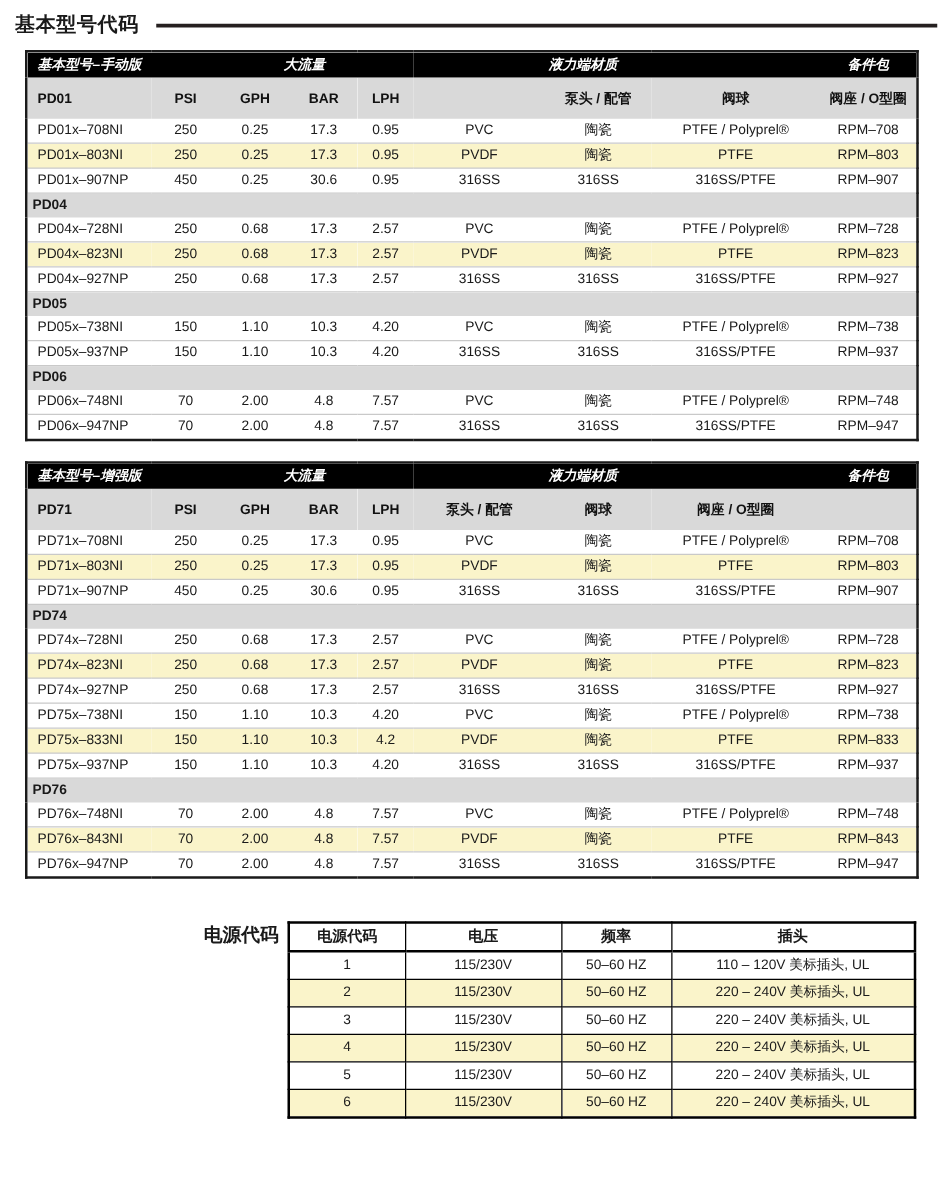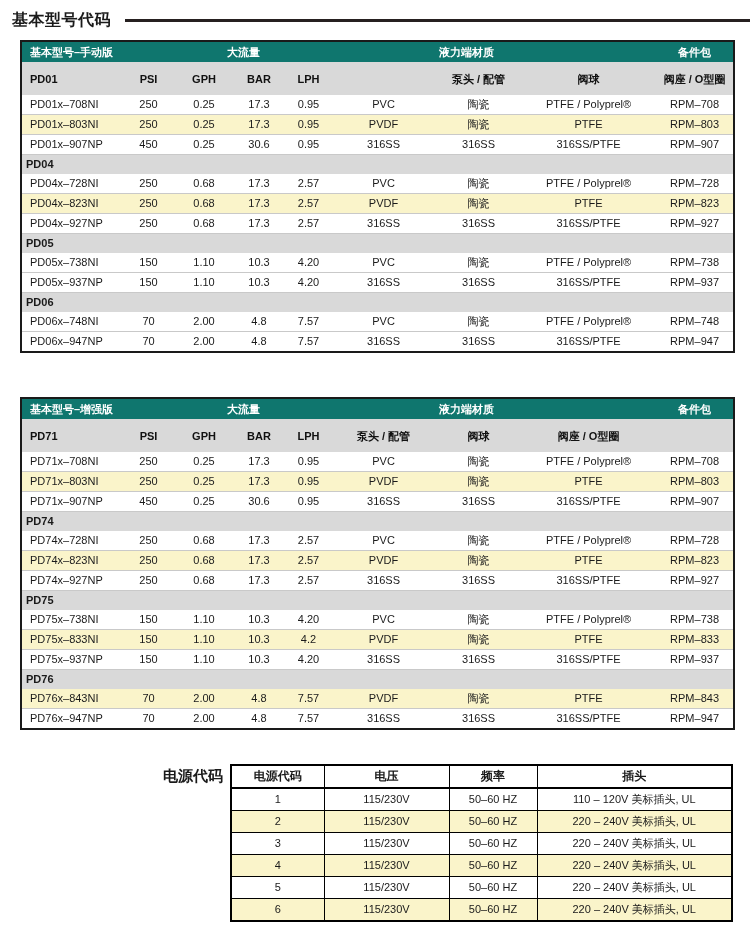--- a/index.html
+++ b/index.html
@@ -17,26 +17,26 @@
   .title-rule { flex:1; height:3px; background:#262020; margin-left:14px; }
 
   
   table.spec {
     border-collapse:collapse; table-layout:fixed;
     width:713px; margin-left:20px;
     border:2px solid #1a1a1a;
     font-size:11px;
   }
   table.spec.first { margin-top:8px; }
-  table.spec.second { margin-top:44px;border-radius:14px; }
+  table.spec.second { margin-top:16px;border-radius:14px; }
   .spec th, .spec td { padding:0; height:19px; line-height:19px; white-space:nowrap; overflow:hidden; }
   .spec thead tr.black-row th {
-    background:#0f766e; color:#ffffff;
+    background:#000000; color:#ffffff;
     font-weight:bold; font-size:11px;
-    height:20px; line-height:20px; text-align:center;
+    height:20px; line-height:20px; text-align:center;font-style:italic;
   }
   .spec thead tr.black-row th.th-title { text-align:left; padding-left:8px; }
   .spec thead tr.black-row th.th-flow { padding-right:20px; }
   .spec thead tr.black-row th.th-materials { padding-right:54px; }
   .spec thead tr.sub-row th {
     background:#D9D9D9; color:#111;
     font-weight:bold; text-align:center;
     height:33px; line-height:22px;
   }
   .spec thead tr.sub-row th.cell-left { text-align:left; padding-left:8px; }
@@ -324,23 +324,20 @@
         <td class="cell-left">PD74x–927NP</td>
         <td>250</td>
         <td>0.68</td>
         <td>17.3</td>
         <td>2.57</td>
         <td>316SS</td>
         <td>316SS</td>
         <td>316SS/PTFE</td>
         <td>RPM–927</td>
       </tr>
-      <tr class="section-row">
-        <td colspan="9">PD75</td>
-      </tr>
       <tr class="">
         <td class="cell-left">PD75x–738NI</td>
         <td>150</td>
         <td>1.10</td>
         <td>10.3</td>
         <td>4.20</td>
         <td>PVC</td>
         <td>陶瓷</td>
         <td>PTFE / Polyprel®</td>
         <td>RPM–738</td>
@@ -362,20 +359,31 @@
         <td>1.10</td>
         <td>10.3</td>
         <td>4.20</td>
         <td>316SS</td>
         <td>316SS</td>
         <td>316SS/PTFE</td>
         <td>RPM–937</td>
       </tr>
       <tr class="section-row">
         <td colspan="9">PD76</td>
+      </tr>
+      <tr class="">
+        <td class="cell-left">PD76x–748NI</td>
+        <td>70</td>
+        <td>2.00</td>
+        <td>4.8</td>
+        <td>7.57</td>
+        <td>PVC</td>
+        <td>陶瓷</td>
+        <td>PTFE / Polyprel®</td>
+        <td>RPM–748</td>
       </tr>
       <tr class="hl">
         <td class="cell-left">PD76x–843NI</td>
         <td>70</td>
         <td>2.00</td>
         <td>4.8</td>
         <td>7.57</td>
         <td>PVDF</td>
         <td>陶瓷</td>
         <td>PTFE</td>

